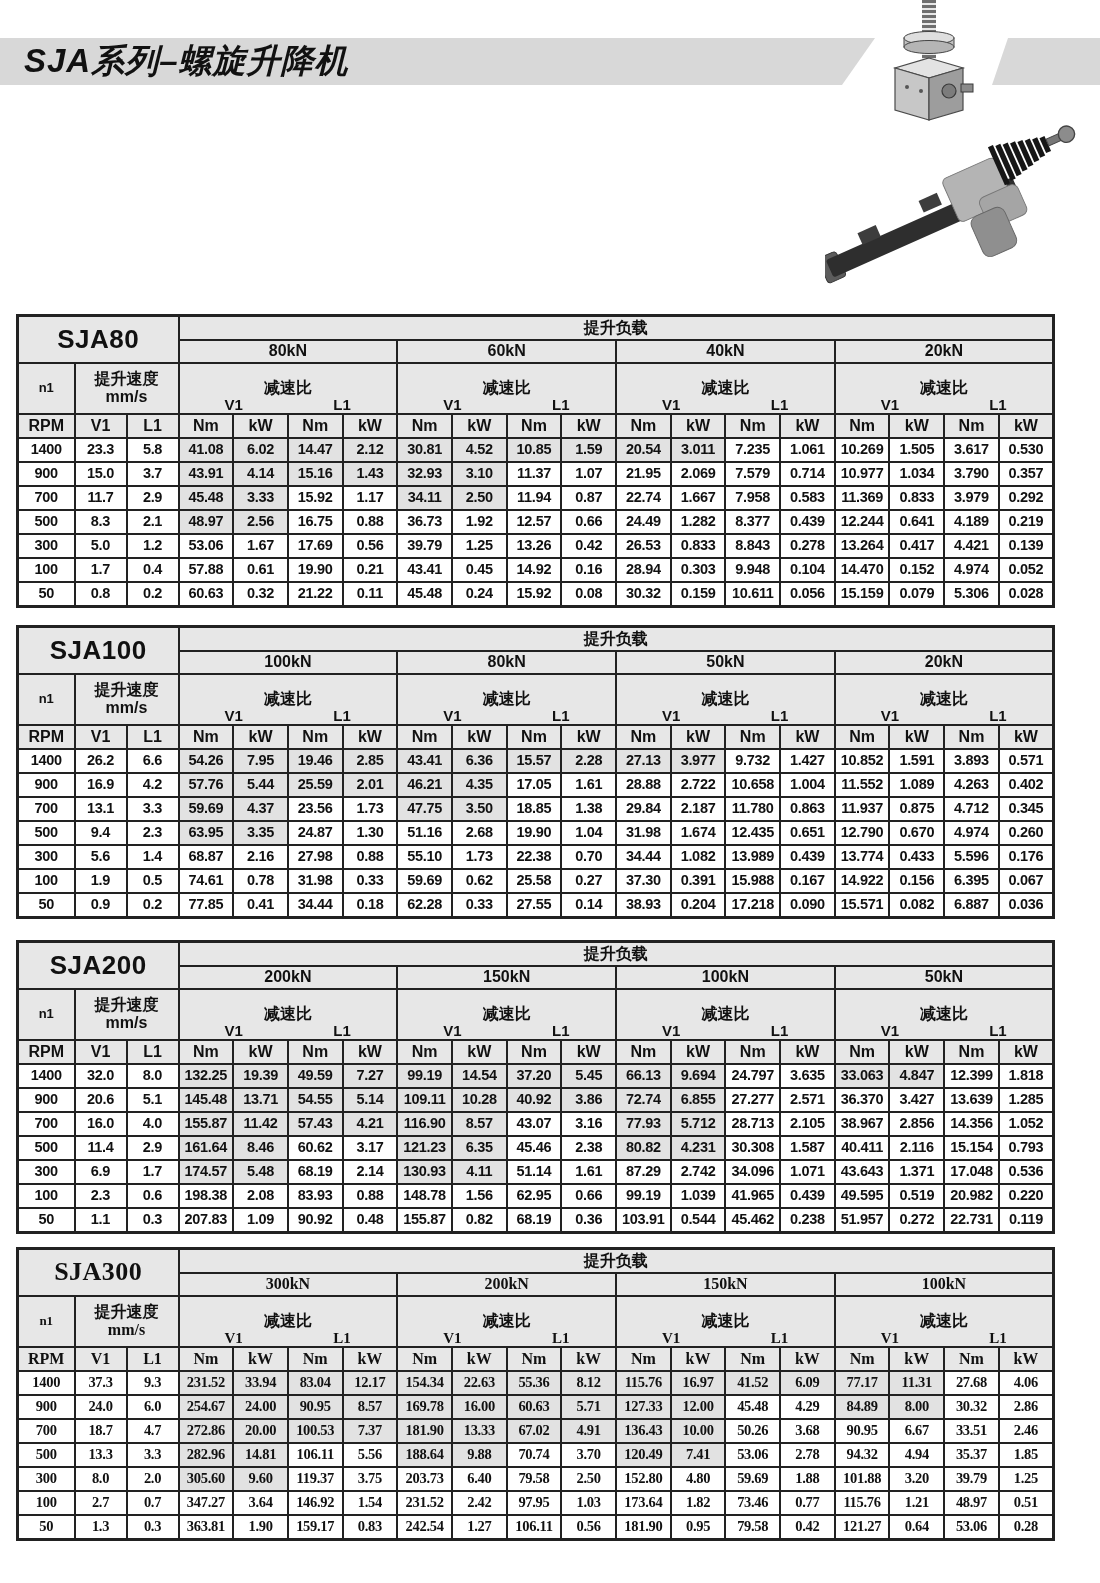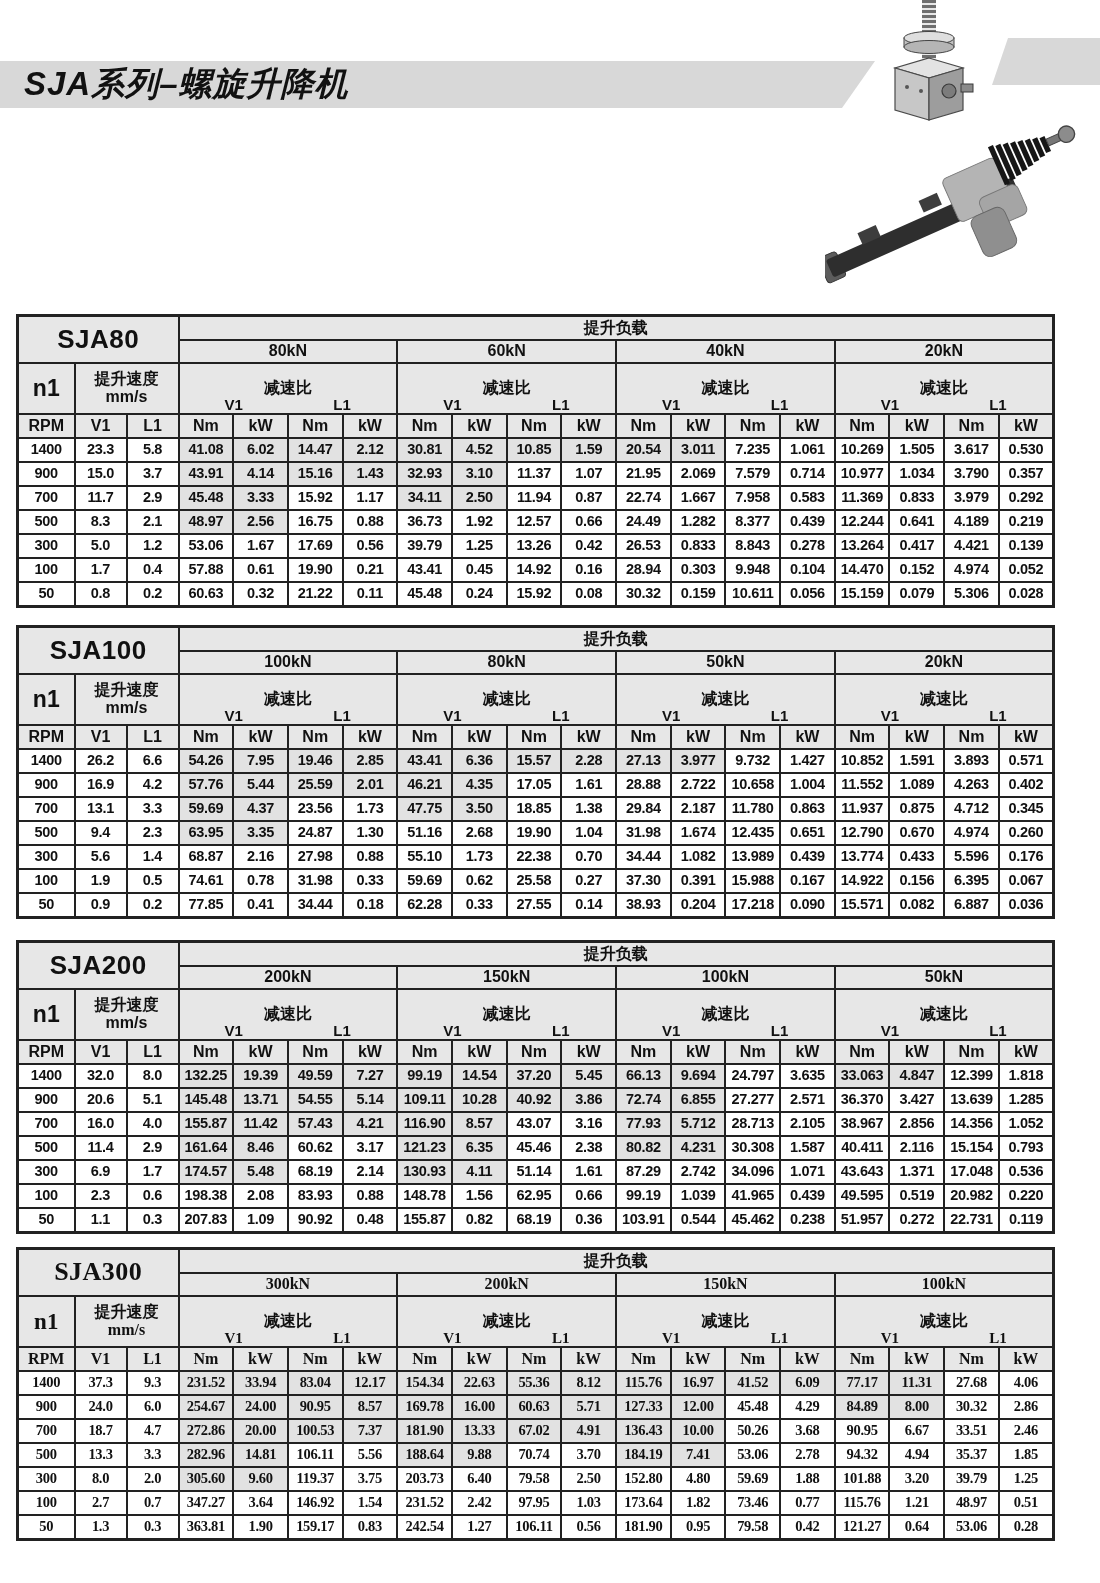--- a/index.html
+++ b/index.html
@@ -4,21 +4,21 @@
 <style>
   :root{
     --banner:#d8d8d8; --hdr:#e7e7e7; --ov:#e2e2e2; --bd:#222222; --txt:#111111;
   }
   html,body{margin:0;padding:0;}
   body{width:1100px;height:1583px;background:#fff;font-family:"Liberation Sans",sans-serif;color:var(--txt);}
   .page{position:relative;width:1100px;height:1583px;overflow:hidden;background:#fff;}
 
   
   .banner{position:absolute;left:0;top:38px;width:875px;height:47px;background:var(--banner);
-          clip-path:polygon(0 0,100% 0,calc(100% - 33px) 100%,0 100%);display:flex;align-items:center;margin-top:23px;}
+          clip-path:polygon(0 0,100% 0,calc(100% - 33px) 100%,0 100%);display:flex;align-items:center;}
   .banner-right{position:absolute;left:992px;top:38px;width:108px;height:47px;background:var(--banner);
           clip-path:polygon(16px 0,100% 0,100% 100%,0 100%);}
   .title{font-size:33px;font-weight:bold;font-style:italic;letter-spacing:1px;padding-left:24px;white-space:nowrap;}
 
   .legend{position:absolute;left:33px;top:280px;font-size:18px;font-weight:bold;white-space:pre;}
   .footnote{position:absolute;left:24px;top:1538px;font-size:16px;font-weight:bold;white-space:nowrap;letter-spacing:0.2px;}
 
   
   .jack-img{position:absolute;left:877px;top:0px;}
   .act-img{position:absolute;left:825px;top:118px;}
@@ -28,21 +28,21 @@
              border:3px solid var(--bd);}
   table.spec th,table.spec td{border:2px solid var(--bd);padding:0;text-align:center;vertical-align:middle;
              font-weight:bold;color:var(--txt);overflow:hidden;line-height:1.1;}
   table.spec th{background:var(--hdr);}
   table.spec td{background:#fff;font-size:14.5px;letter-spacing:-0.3px;}
   table.spec td.ov{background:var(--ov);}
   tr.h1{height:24px;} tr.h2{height:23px;} tr.h3{height:39px;} tr.h4{height:24px;} tr.drow{height:24px;}
   th.model{font-size:26px;letter-spacing:0.5px;}
   th.hload{font-size:16px;}
   th.load{font-size:16px;}
-  th.n1{font-size:23px;}
+  th.n1{font-size:13px;}
   th.speed{font-size:16px;}
   th.speed div{line-height:1.15;}
   th.ratio .rt{font-size:16px;line-height:1.2;margin-top:14px;}
   th.ratio .vl{display:flex;font-size:15px;line-height:1.1;}
   th.ratio .vl span{flex:1 1 50%;}
   th.unit{font-size:16px;}
 </style>
 </head>
 <body>
 
@@ -979,21 +979,21 @@
             <td>13.3</td>
             <td>3.3</td>
             <td class="ov">282.96</td>
             <td class="ov">14.81</td>
             <td>106.11</td>
             <td>5.56</td>
             <td class="ov">188.64</td>
             <td class="ov">9.88</td>
             <td>70.74</td>
             <td>3.70</td>
-            <td class="ov">184.19</td>
+            <td class="ov">120.49</td>
             <td class="ov">7.41</td>
             <td>53.06</td>
             <td>2.78</td>
             <td>94.32</td>
             <td>4.94</td>
             <td>35.37</td>
             <td>1.85</td>
           </tr>
           <tr class="drow">
             <td>300</td>

